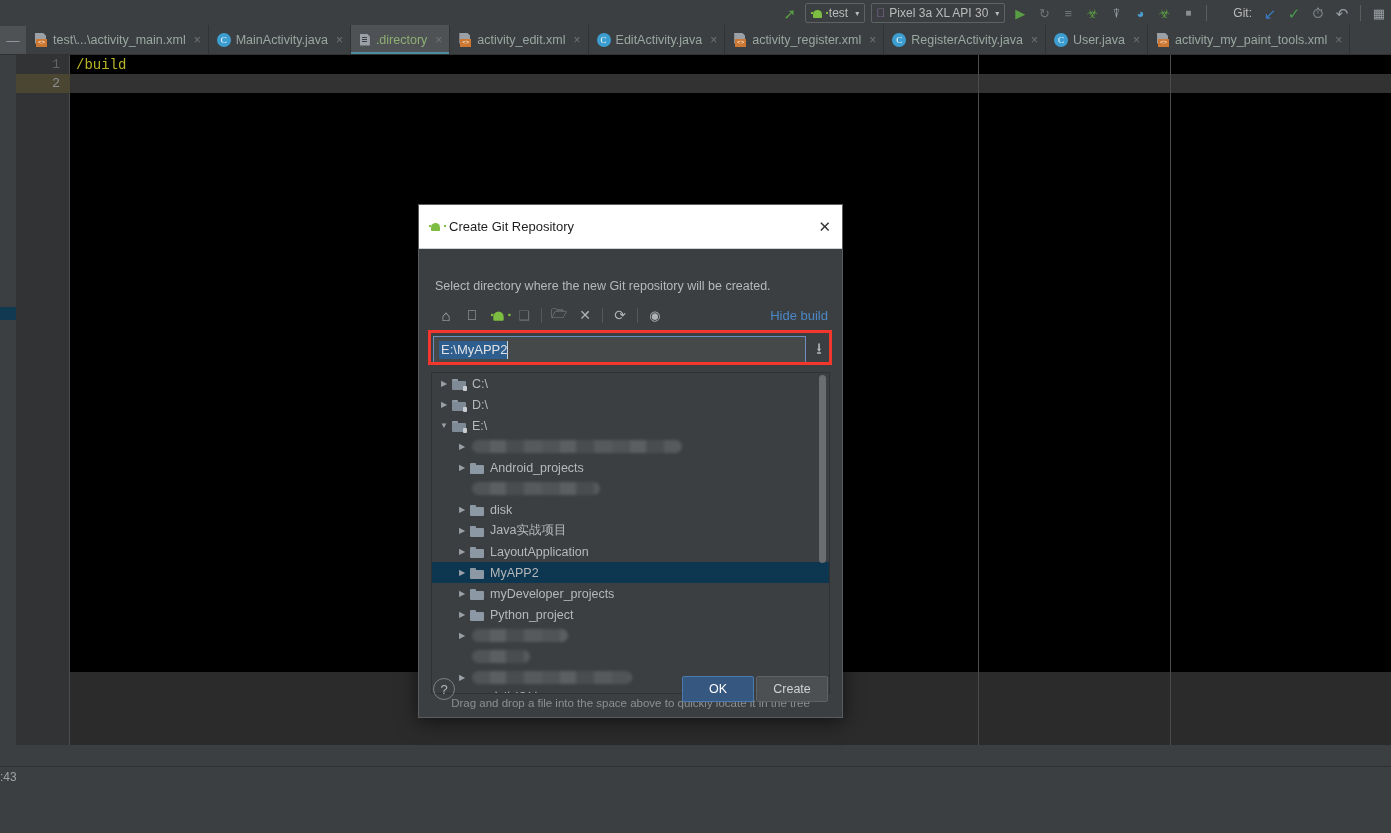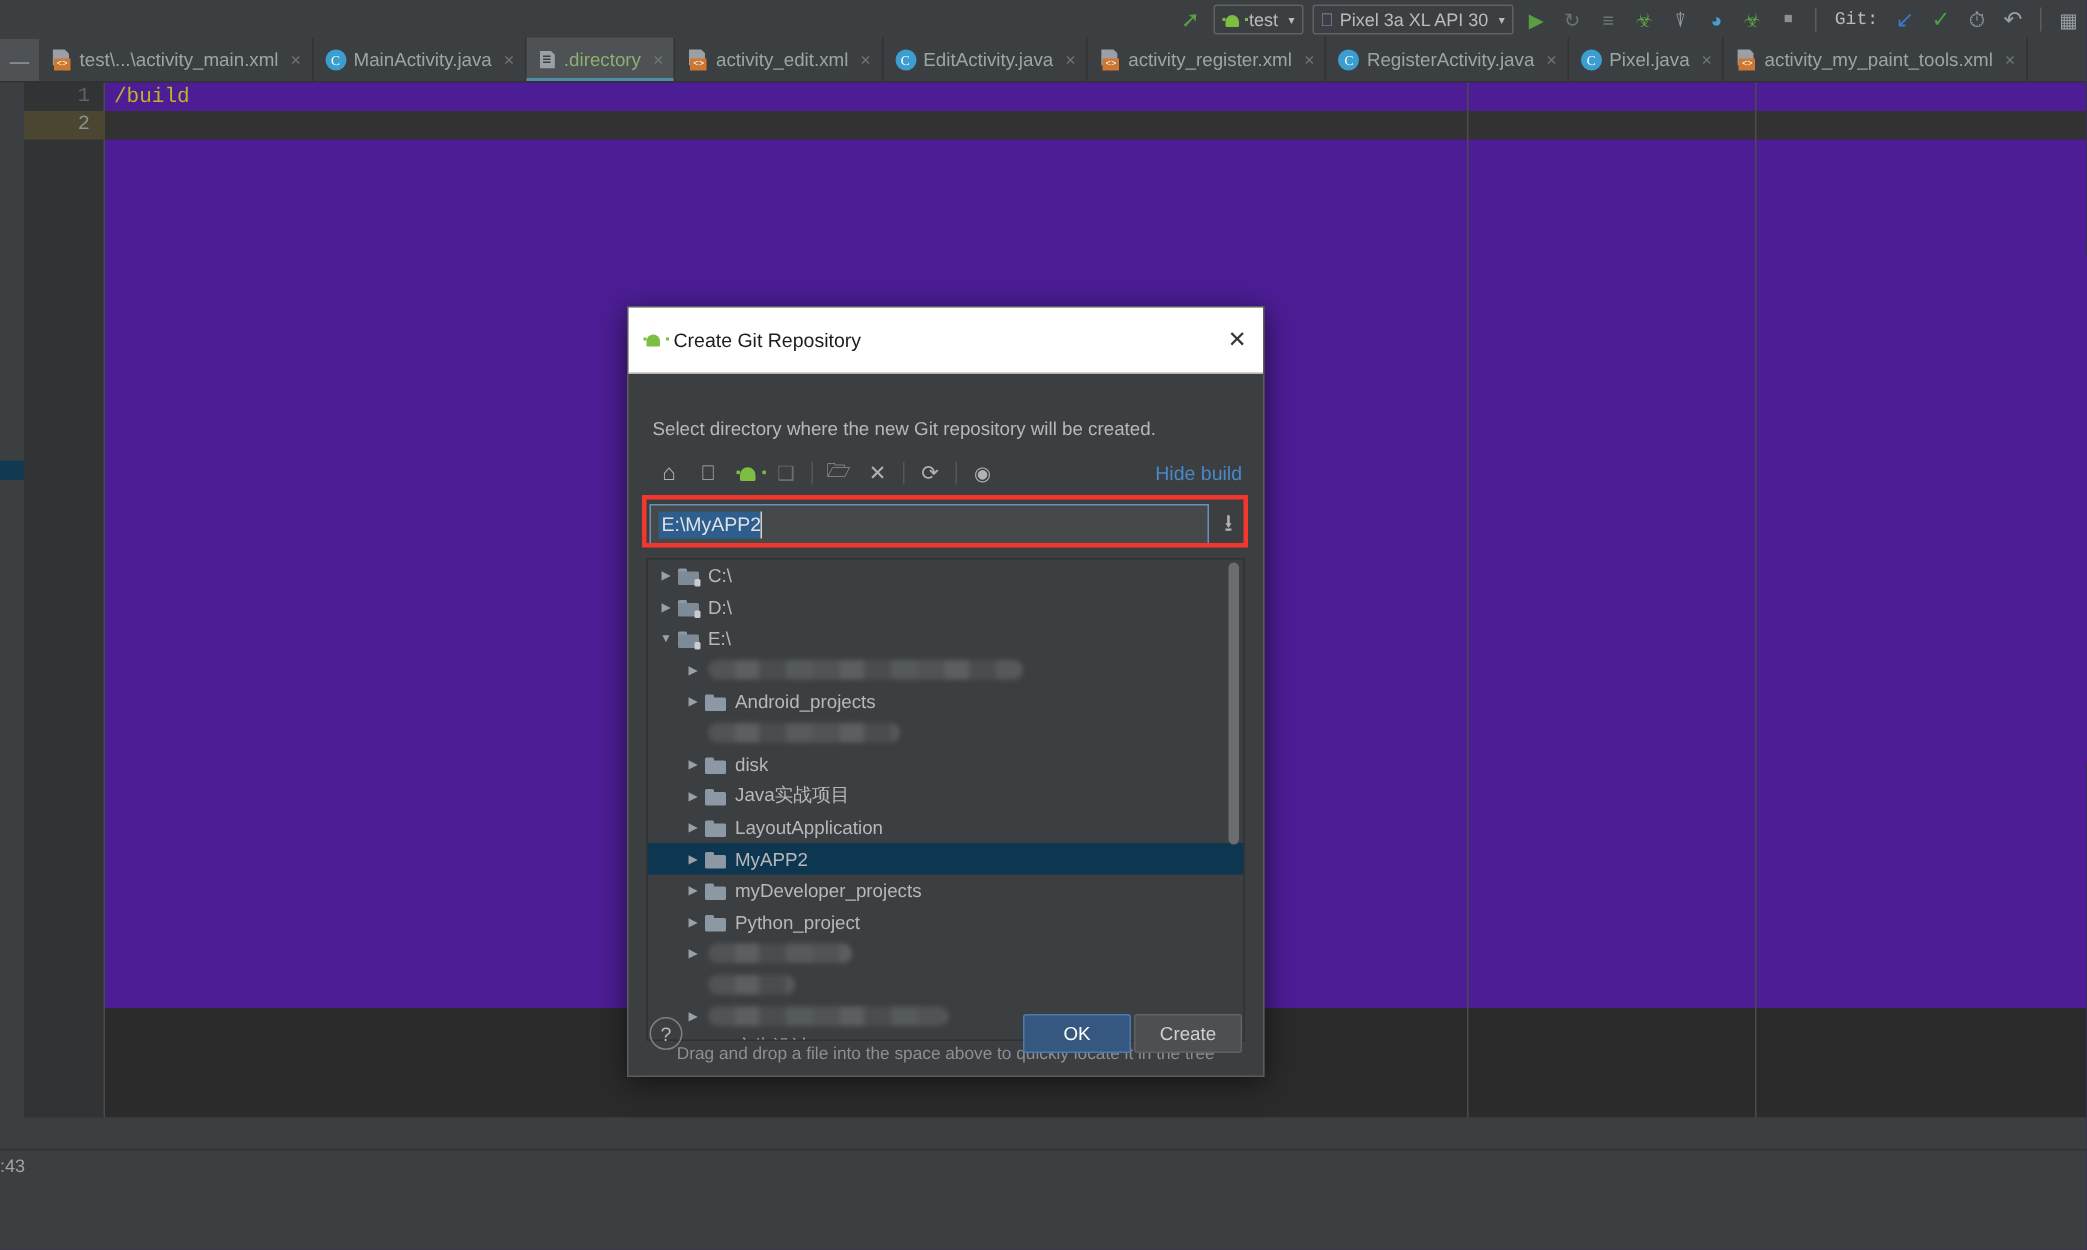--- a/index.html
+++ b/index.html
@@ -23,21 +23,21 @@
   }
   .tb-sep { width: 1px; height: 16px; background: #5a5d5f; margin: 0 6px; }
   .combo {
     display: flex; align-items: center; gap: 5px;
     height: 20px; padding: 0 5px 0 5px;
     border: 1px solid #5e6264; border-radius: 2px;
     background: #3c3f41; color: #bbbbbb; font-size: 12px;
     margin: 0 3px;
   }
   .combo .caret { font-size: 8px; color: #bbb; margin-left: 2px; }
-  .git-label { color: #bbbbbb; font-size: 12px; margin: 0 6px 0 6px; font-family: Liberation Mono, monospace; }
+  .git-label { color: #bbbbbb; font-size: 12px; margin: 0 6px 0 20px; }
 
   
   .droid { width: 13px; height: 9px; position: relative; display:inline-block; }
   .droid:before {
     content:""; position:absolute; left:2px; top:1px; width:9px; height:8px;
     background:#7dbd42; border-radius: 5px 5px 1px 1px;
   }
   .droid:after {
     content:""; position:absolute; left:0px; top:3px; width:13px; height:2px;
     background: transparent;
@@ -115,21 +115,21 @@
   }
   .gutter .ln-num {
     position: absolute; right: 9px; color: #606366; font-size: 13.5px;
     font-family: "Liberation Mono", monospace;
   }
   .gutter .hl-row {
     position: absolute; left: 0; width: 54px; height: 19px; background: #4b4631;
   }
   .code {
     position: absolute; left: 70px; top: 0; right: 0; height: 617px;
-    background: #4c1d95;
+    background: #000000;
   }
   .code .line {
     position: absolute; left: 6px; font-family: "Liberation Mono", monospace;
     font-size: 14px; color: #a9b7c6; white-space: pre;
   }
   .code .tok-ignore { color: #bbb529; }
   .code .caret-row {
     position: absolute; left: 0; right: 0; height: 19px; background: #323232;
   }
   .code-rsep {
@@ -348,21 +348,21 @@
           <span>activity_register.xml</span>
           <span class="tab-x">×</span>
         </div>
         <div class="tab">
           <span class="ic-java">C</span>
           <span>RegisterActivity.java</span>
           <span class="tab-x">×</span>
         </div>
         <div class="tab">
           <span class="ic-java">C</span>
-          <span>Pixel.java</span>
+          <span>User.java</span>
           <span class="tab-x">×</span>
         </div>
         <div class="tab">
           <span class="ic-xml">
             <span class="pg"></span>
             <span class="tag">&lt;&gt;</span>
           </span>
           <span>activity_my_paint_tools.xml</span>
           <span class="tab-x">×</span>
         </div>

